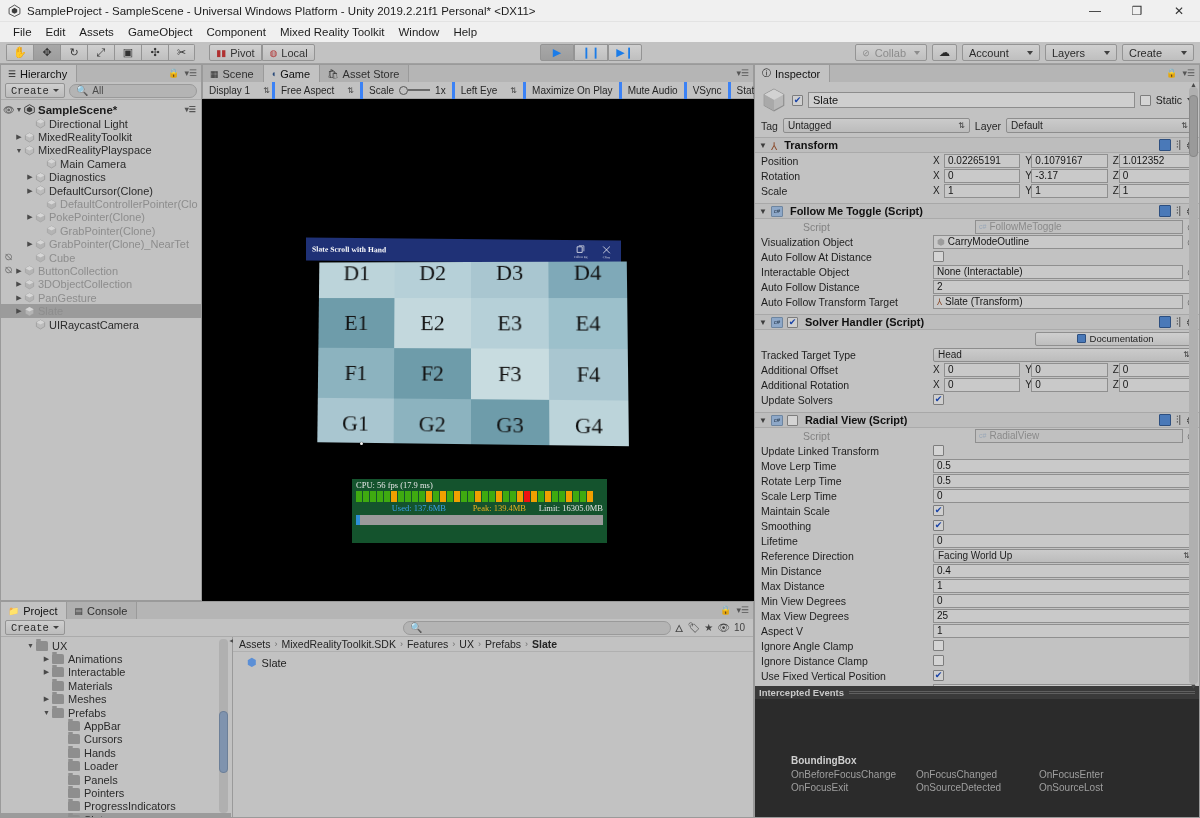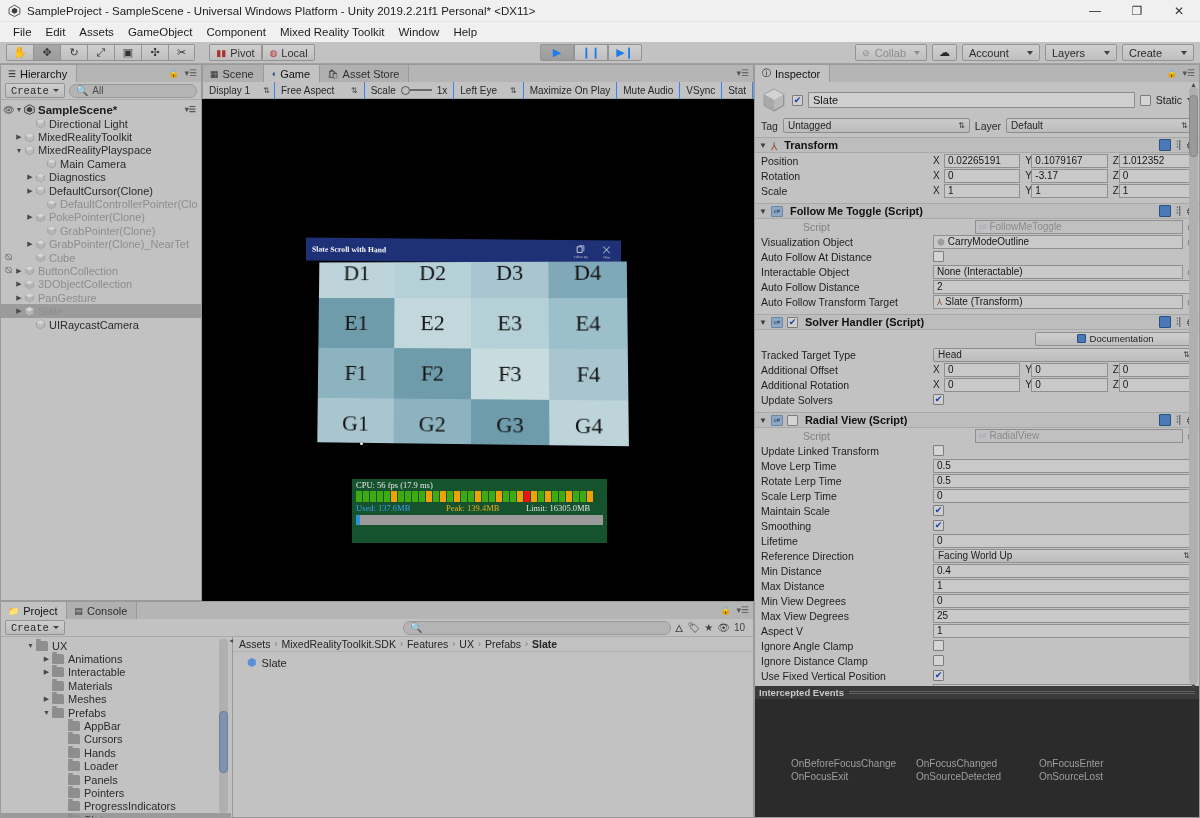--- a/index.html
+++ b/index.html
@@ -75,36 +75,36 @@
   .hrow.sel { background: #9b9b9b; }
   .hrow .eye { width:11px; font-size:9px; color:#6a6a6a; text-align:center; flex:0 0 11px;}
   .hrow .tri { width:10px; font-size:7px; color:#4a4a4a; text-align:center; flex:0 0 10px; }
   .hrow .ghost { width:10px; flex:0 0 10px; }
   .cubeico { width:11px;height:11px;flex:0 0 11px; margin-right:3px; }
   .hrow.faded { color: #8d8d8d; }
   .hrow.scene { font-weight: bold; color:#1c1c1c; font-size:11.5px; height:15px;}
 
   
   .gametoolbar { height: 17px; background: #c2c2c2; display:flex; align-items:center; border-bottom:1px solid #a5a5a5; font-size:10px; color:#272727; }
-  .gt { height:17px; display:flex; align-items:center; padding: 0 6px; border-right:1px solid #3b82f6; gap: 5px; white-space:nowrap;}
+  .gt { height:17px; display:flex; align-items:center; padding: 0 6px; border-right:3px solid #3b82f6; gap: 5px; white-space:nowrap;}
   .gt .dd { margin-left:auto; font-size:8px; color:#444; padding-left:8px;}
   .gameview { background:#000; position:relative; overflow:hidden; }
   .slate-title { background:#1f3176; display:flex; align-items:center; padding: 0 6px; }
   .slate-title .st-text { color:#fff; font-size:7.5px; font-weight:bold; letter-spacing:.1px;}
   .slate-btns { margin-left:auto; display:flex; gap:14px; padding-right:4px;}
   .slate-btn { display:flex; flex-direction:column; align-items:center; color:#fff; }
   .slate-btn .lbl { font-size:3.2px; margin-top:1px; opacity:.85;}
   .grid-cell { position:absolute; display:flex; align-items:center; justify-content:center; color:#111; font-weight:400; }
 
   
   .diag { position:absolute; background:#14532d; }
   .diag-cpu { color:#e8e8e8; font-size:8.5px; padding:1px 4px; }
   .diag-bars { display:flex; gap:1px; padding: 0 4px; }
   .diag-bar { width:6px; height:11px; }
-  .diag-mem { display:flex; font-size:8.5px; padding: 1px 4px 0; }
+  .diag-mem { display:flex; font-size:8.5px; padding: 1px 4px 0; text-align: right; }
   .diag-track { margin: 2px 4px 4px; height:10px; background:#9a9a9a; position:relative; }
   .diag-fill { position:absolute; left:0; top:0; bottom:0; width:4px; background:#2d8fd5; }
 
   
   .insp-body { position:absolute; left:0; right:0; top:17px; bottom:0; overflow:hidden; background:#c2c2c2;}
   .insp-head { display:flex; align-items:center; padding: 5px 6px 3px; gap:5px;}
   .insp-head .pfcube { width:26px;height:26px; }
   .chk { width:11px;height:11px;background:#d4d4d4;border:1px solid #7d7d7d; border-radius:1px; display:inline-flex;align-items:center;justify-content:center; flex:0 0 11px;}
   .chk.on { background:#cfcfcf; }
   .chk.on:after { content:"✔"; font-size:9px; color:#1a44a8; line-height:1; }
@@ -866,20 +866,21 @@
         </div>
     </div>
 
     <div style="position:absolute;left:0;right:0;top:621px;bottom:0;">
       <div class="events-head">
         <span class="eh-t">Intercepted Events</span>
         <span class="eh-line"></span>
       </div>
       <div style="position:absolute;left:0;right:0;top:13px;bottom:0;background:#2b2b2b;">
         <div style="padding:56px 0 0 36px;">
+          <div class="ev-group">BoundingBox</div>
           <div style="display:flex;margin-top:3px;">
             <span class="ev-item" style="width:125px;">OnBeforeFocusChange</span>
             <span class="ev-item" style="width:123px;">OnFocusChanged</span>
             <span class="ev-item">OnFocusEnter</span>
           </div>
           <div style="display:flex;margin-top:2px;">
             <span class="ev-item" style="width:125px;">OnFocusExit</span>
             <span class="ev-item" style="width:123px;">OnSourceDetected</span>
             <span class="ev-item">OnSourceLost</span>
           </div>

